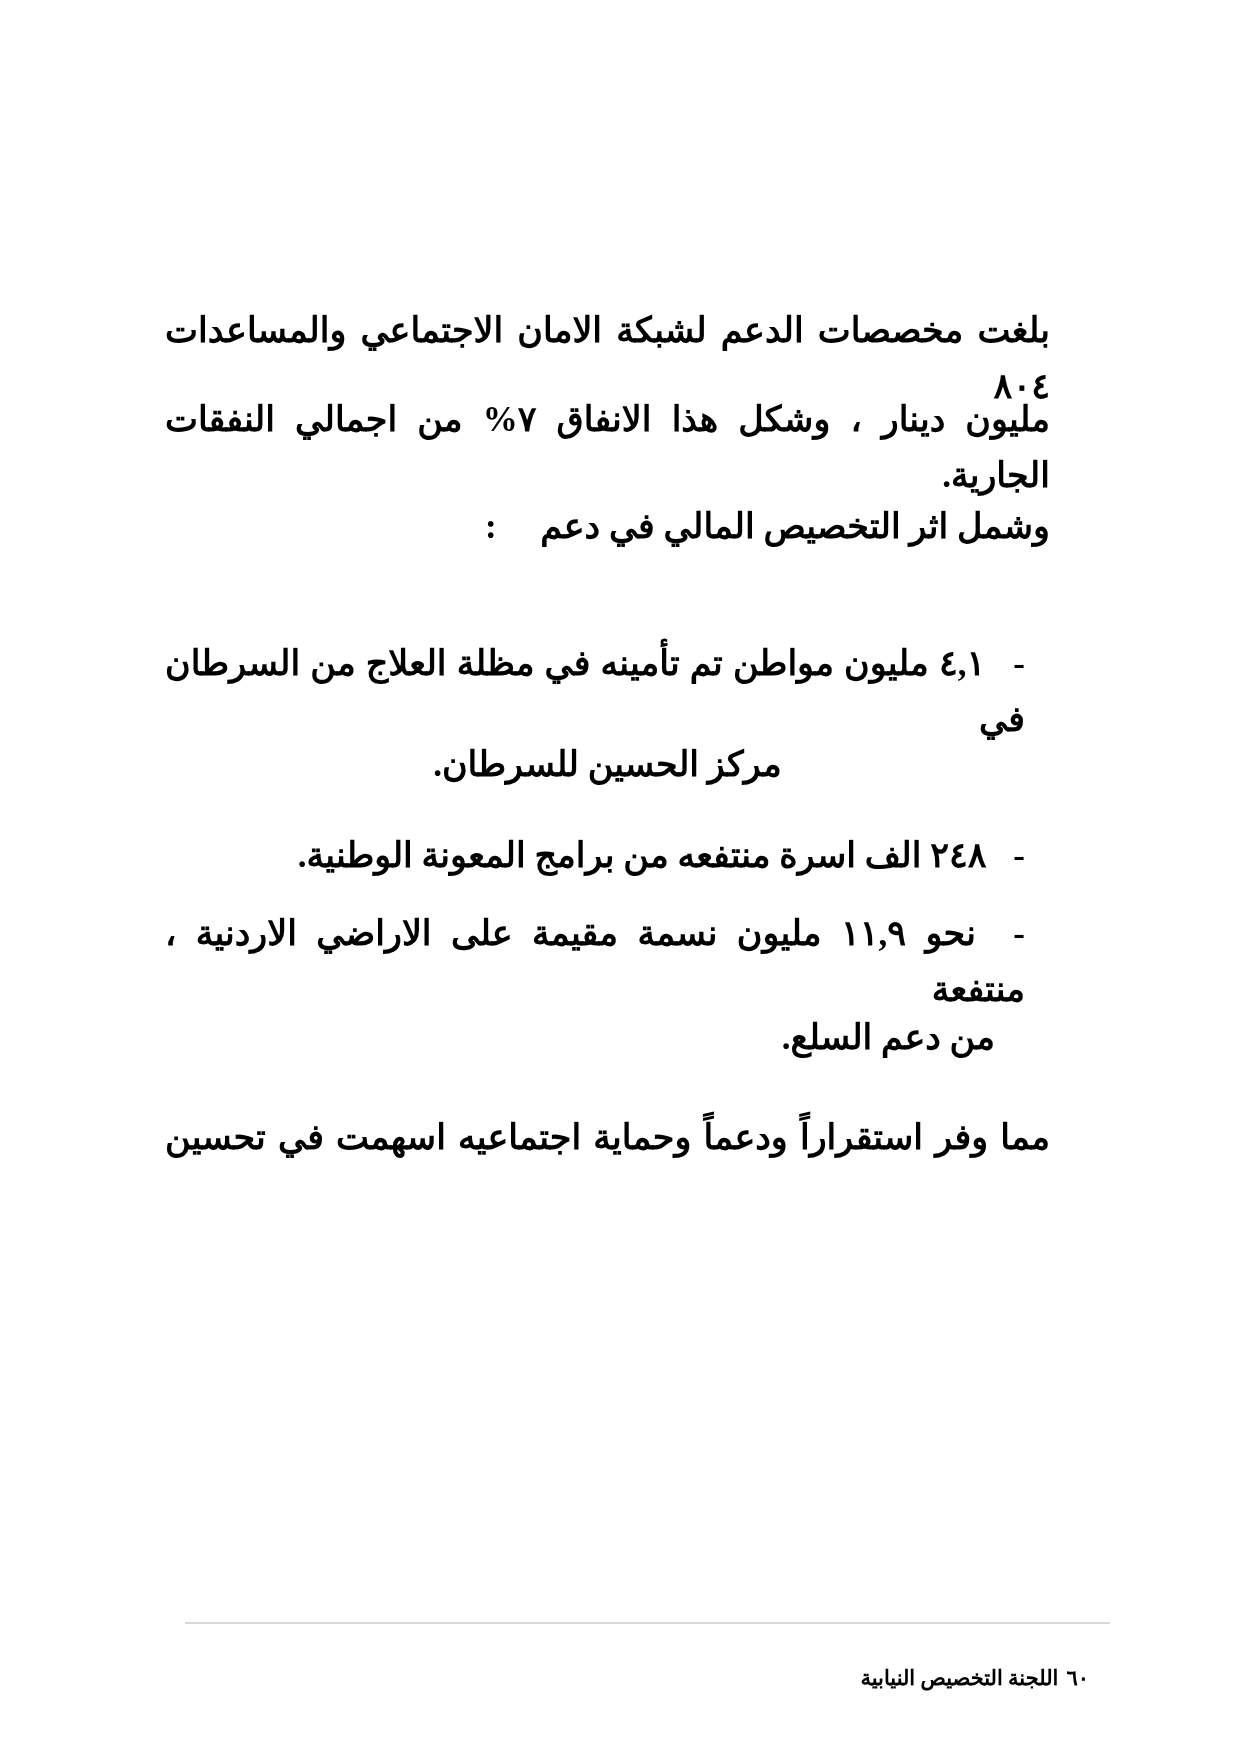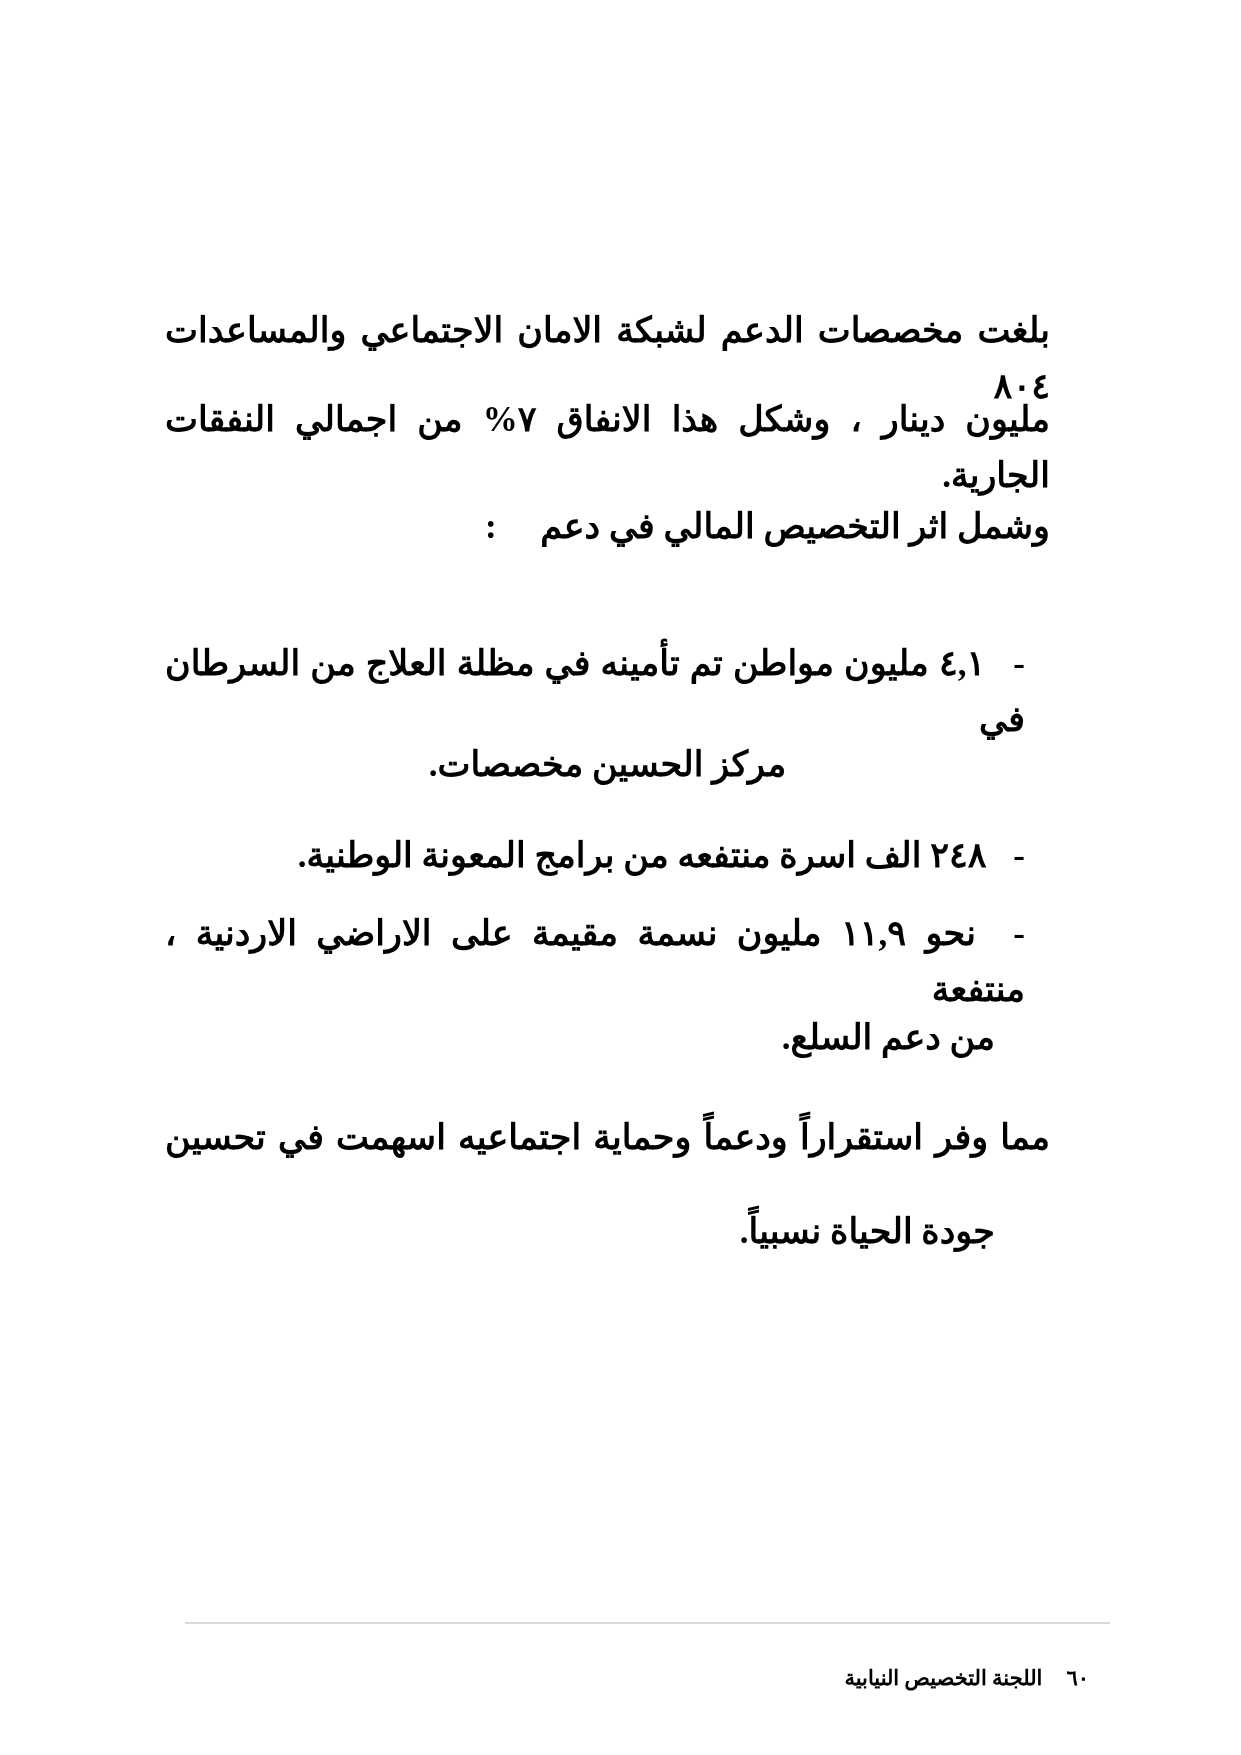--- a/index.html
+++ b/index.html
@@ -64,55 +64,54 @@
     text-align: left;
     direction: rtl;
     font-size: 21px;
     font-weight: 700;
     line-height: 34px;
     white-space: pre-wrap;
   }
   
   .footer { text-align: right; padding-left: 0; padding-right: 0; }
   .footer-inner { display: inline-block; padding-left: 47px; }
-  .footer-page-num { margin-left: 24px; }
+  .footer-page-num { margin-left: 8px; }
 </style>
 </head>
 <body>
 
 <div class="page">
 
   <div class="line justify l1">بلغت مخصصات الدعم لشبكة الامان الاجتماعي والمساعدات ٨٠٤</div>
 
   <div class="line justify l2">مليون دينار ، وشكل هذا الانفاق ٧% من اجمالي النفقات الجارية.</div>
 
   <div class="line right pre l3">وشمل اثر التخصيص المالي في دعم     :</div>
 
   <div class="line justify bullet l4">
     <span class="dash">-</span>
     <span>٤,١ مليون مواطن تم تأمينه في مظلة العلاج من السرطان في</span>
   </div>
 
-  <div class="line center l5">مركز الحسين مخصصات.</div>
+  <div class="line center l5">مركز الحسين للسرطان.</div>
 
   <div class="line right bullet l6">
     <span class="dash">-</span>
     <span>٢٤٨ الف اسرة منتفعه من برامج المعونة الوطنية.</span>
   </div>
 
   <div class="line justify bullet l7">
     <span class="dash">-</span>
     <span>نحو ١١,٩ مليون نسمة مقيمة على الاراضي الاردنية ، منتفعة</span>
   </div>
 
   <div class="line right indent l8">من دعم السلع.</div>
 
   <div class="line justify l9">مما وفر استقراراً ودعماً وحماية اجتماعيه اسهمت في تحسين</div>
 
-  <div class="line right indent l10">جودة الحياة نسبياً.</div>
 
   <div class="footer-rule"></div>
 
   <div class="footer">
     <span class="footer-inner"><span class="footer-page-num">٦٠</span><span>اللجنة التخصيص النيابية</span></span>
   </div>
 
 </div>
 
 </body></html>

